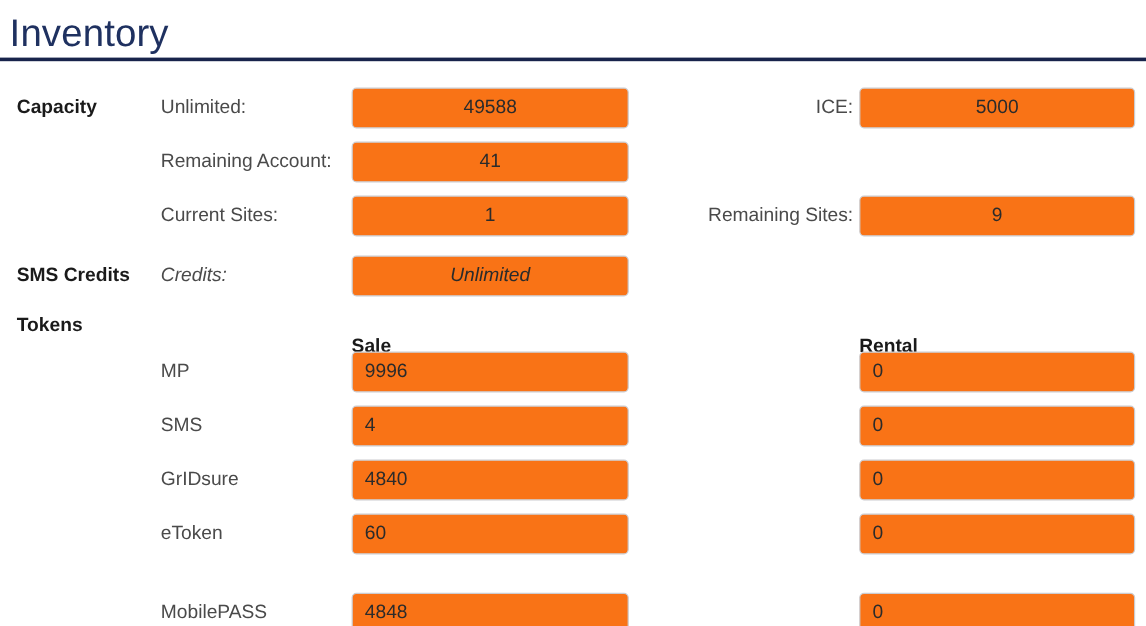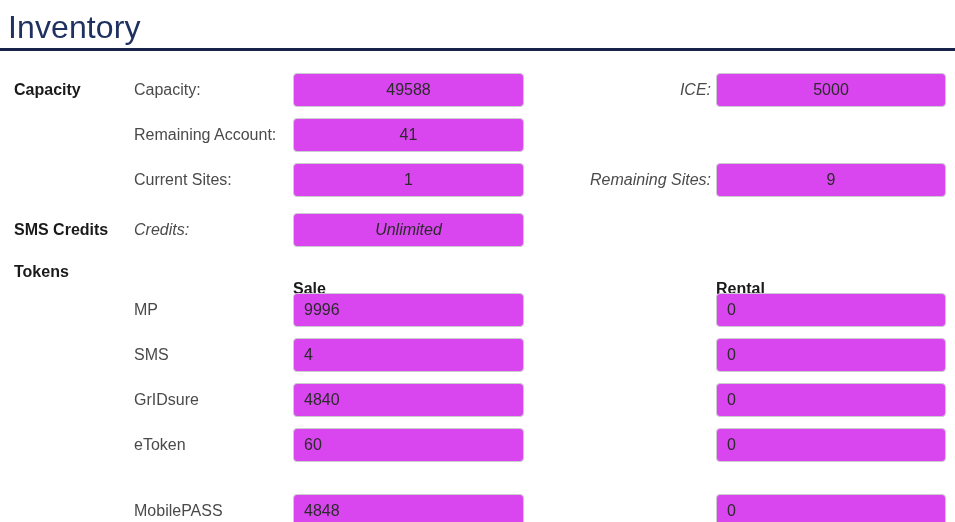--- a/index.html
+++ b/index.html
@@ -67,31 +67,30 @@
     white-space: nowrap;
   }
   .field-label.left {
     left: 134px;
     text-align: left;
   }
   .field-label.right-col {
     right: 0;
     text-align: right;
     padding-right: 5px;
-    font-style: italic;
   }
 
   .field-box {
     position: absolute;
     top: 0;
     height: 34px;
     box-sizing: border-box;
     border: 1px solid #ccccd0;
     border-radius: 4px;
-    background: #d946ef;
+    background: #f97316;
     font-size: 16px;
     color: #2b2b2b;
     line-height: 32px;
     padding: 0 10px;
     white-space: nowrap;
     overflow: hidden;
   }
   .field-box.center { text-align: center; }
   .field-box.leftal { text-align: left; }
 
@@ -139,21 +138,21 @@
 
 <div class="page">
 
   <div class="page-title">Inventory</div>
   <div class="title-rule"></div>
 
   <div class="section-label" style="top:81px;">Capacity</div>
 
   <div class="field-row" style="top:73px; left:0; width:955px;">
     <div class="left-label-wrap">
-      <div class="field-label left">Capacity:</div>
+      <div class="field-label left">Unlimited:</div>
     </div>
     <div class="field-box center col-left-box">49588</div>
     <div class="right-label-wrap">
       <div class="field-label right-col">ICE:</div>
     </div>
     <div class="field-box center col-right-box">5000</div>
   </div>
 
   <div class="field-row" style="top:118px; left:0; width:955px;">
     <div class="left-label-wrap">

